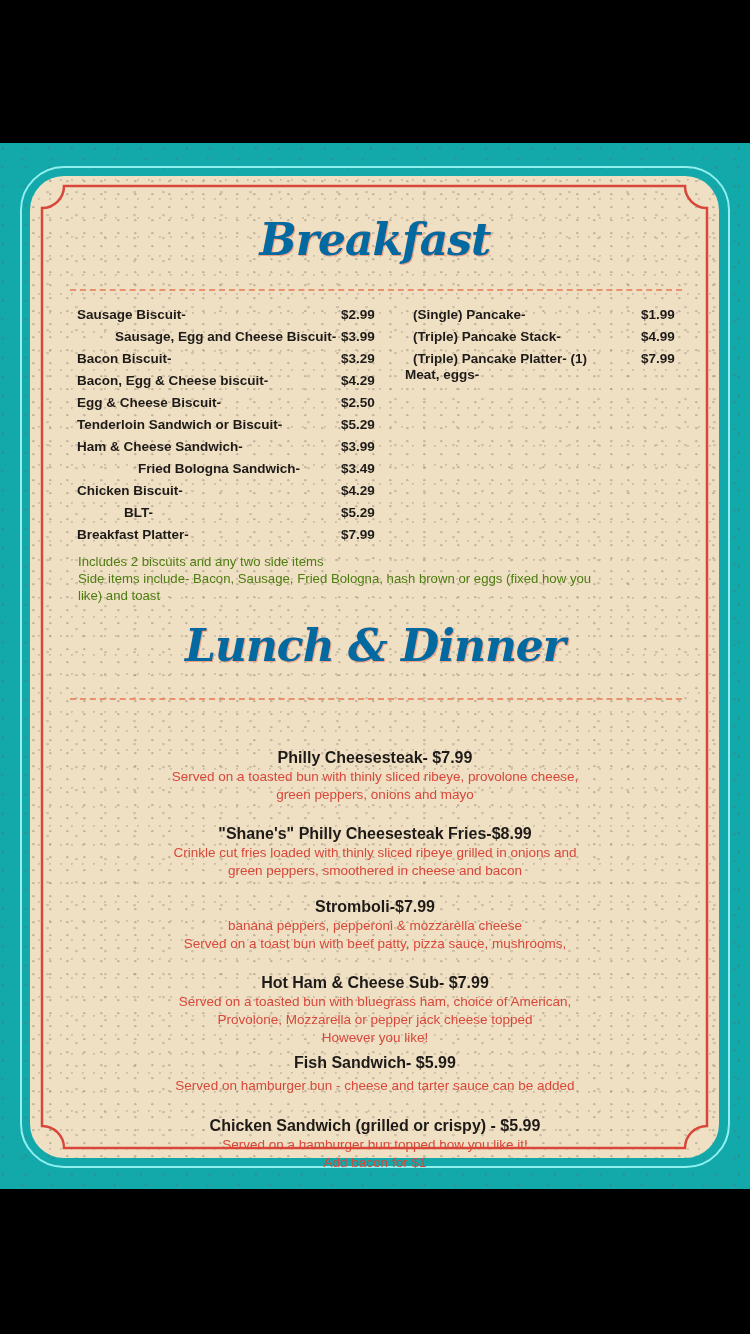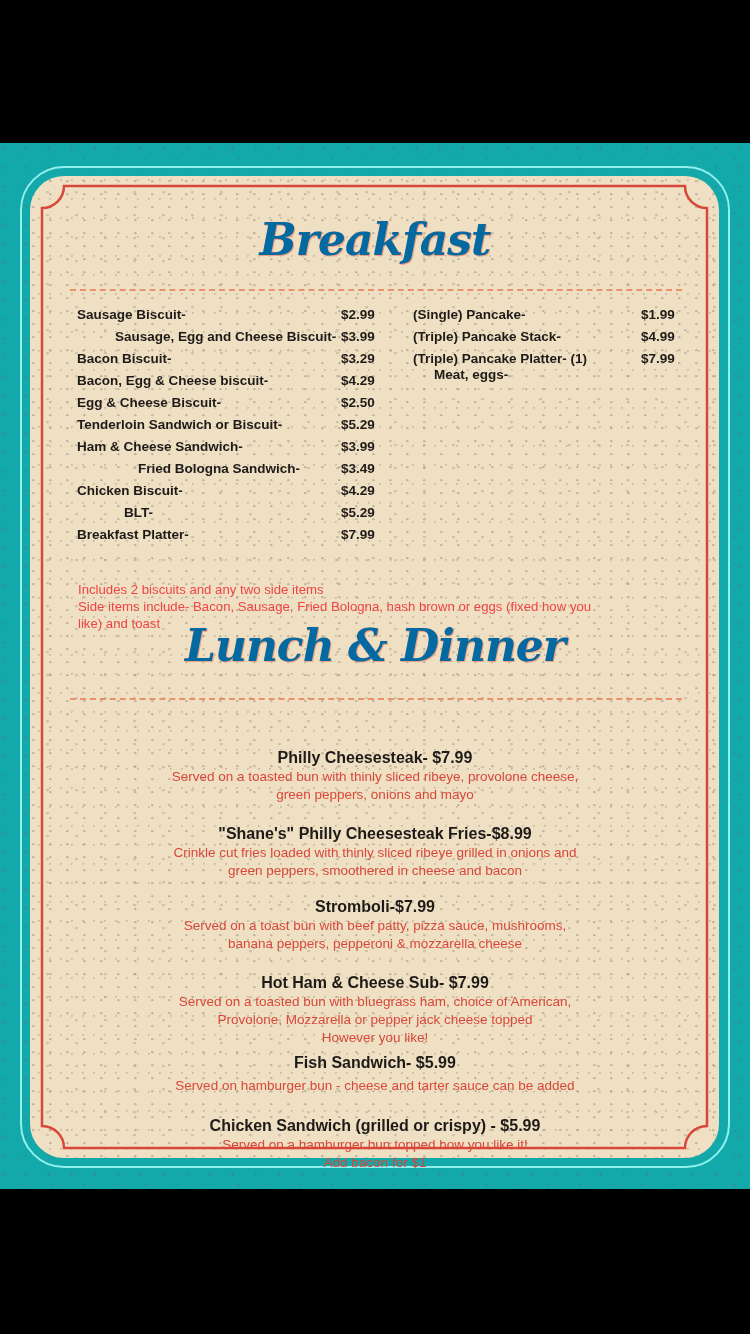--- a/index.html
+++ b/index.html
@@ -46,21 +46,21 @@
     border-top: 2px dashed #e8916c;
   }
   .d1 { top: 289px; }
   .d2 { top: 698px; }
   .item {
     position: absolute; font-weight: bold; font-size: 13.5px; color: #1e1a17; line-height: 17px;
   }
   .name { position: absolute; white-space: nowrap; }
   .price { position: absolute; white-space: nowrap; }
   .note {
-    position: absolute; left: 78px; width: 600px; color: #ef4444; font-size: 13.2px; line-height: 17px; margin-top: 28px;
+    position: absolute; left: 78px; width: 600px; color: #4d7c0f; font-size: 13.2px; line-height: 17px;
   }
   .ld-block { position: absolute; left: 60px; width: 630px; text-align: center; margin-top: 31px; }
   .ld-title { font-weight: bold; font-size: 16px; color: #1e1a17; line-height: 20px; }
   .ld-desc { color: #d8473a; font-size: 13.5px; line-height: 18px; }
 </style>
 </head>
 <body>
 
 <div class="teal"></div>
 <div class="outer-line"></div>
@@ -126,21 +126,21 @@
   <div class="item" style="top:306px;">
     <span class="name" style="left:413px;">(Single) Pancake-</span>
     <span class="price" style="left:641px;">$1.99</span>
   </div>
   <div class="item" style="top:328px;">
     <span class="name" style="left:413px;">(Triple) Pancake Stack-</span>
     <span class="price" style="left:641px;">$4.99</span>
   </div>
   <div class="item" style="top:350px;">
     <span class="name" style="left:413px;">(Triple) Pancake Platter- (1)</span>
-    <span class="name" style="left:434px; top:16px;">Meat, eggs-</span>
+    <span class="name" style="left:405px; top:16px;">Meat, eggs-</span>
     <span class="price" style="left:641px;">$7.99</span>
   </div>
 </div>
 
 <div class="note" style="top:553px;">Includes 2 biscuits and any two side items</div>
 <div class="note" style="top:570px;">Side items include- Bacon, Sausage, Fried Bologna, hash brown or eggs (fixed how you</div>
 <div class="note" style="top:587px;">like) and toast</div>
 
 <div class="script-title t-lunch">Lunch &amp; Dinner</div>
 <div class="dash d2"></div>
@@ -152,22 +152,22 @@
 </div>
 
 <div class="ld-block" style="top:793px;">
   <div class="ld-title">"Shane's" Philly Cheesesteak Fries-$8.99</div>
   <div class="ld-desc">Crinkle cut fries loaded with thinly sliced ribeye grilled in onions and</div>
   <div class="ld-desc">green peppers, smoothered  in cheese  and  bacon</div>
 </div>
 
 <div class="ld-block" style="top:866px;">
   <div class="ld-title">Stromboli-$7.99</div>
+  <div class="ld-desc">banana peppers, pepperoni &amp; mozzarella cheese</div>
   <div class="ld-desc">Served on a toast bun with beef patty, pizza sauce, mushrooms,</div>
-  <div class="ld-desc">banana peppers, pepperoni &amp; mozzarella cheese</div>
 </div>
 
 <div class="ld-block" style="top:942px;">
   <div class="ld-title">Hot Ham &amp; Cheese Sub- $7.99</div>
   <div class="ld-desc">Served on a toasted bun with bluegrass ham, choice of American,</div>
   <div class="ld-desc">Provolone, Mozzarella or pepper jack cheese topped</div>
   <div class="ld-desc">However you like!</div>
 </div>
 
 <div class="ld-block" style="top:1022px;">

